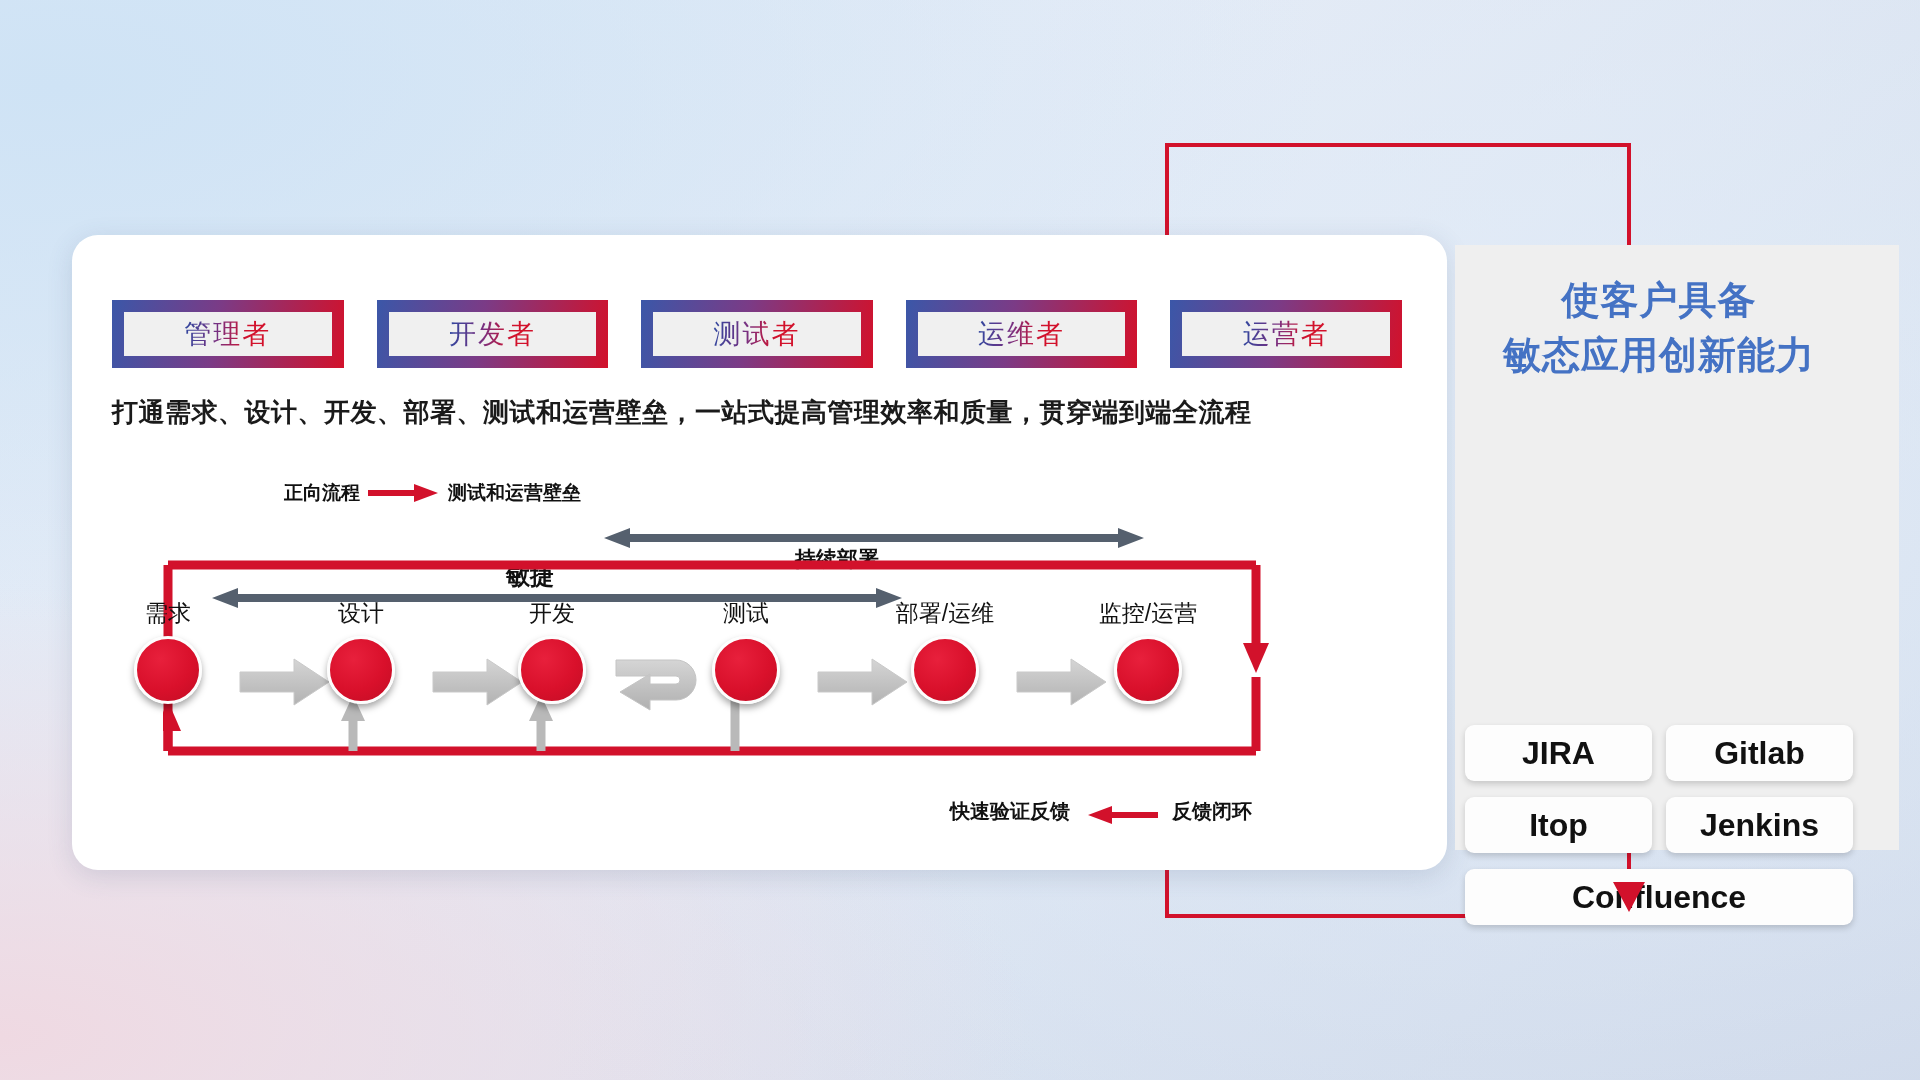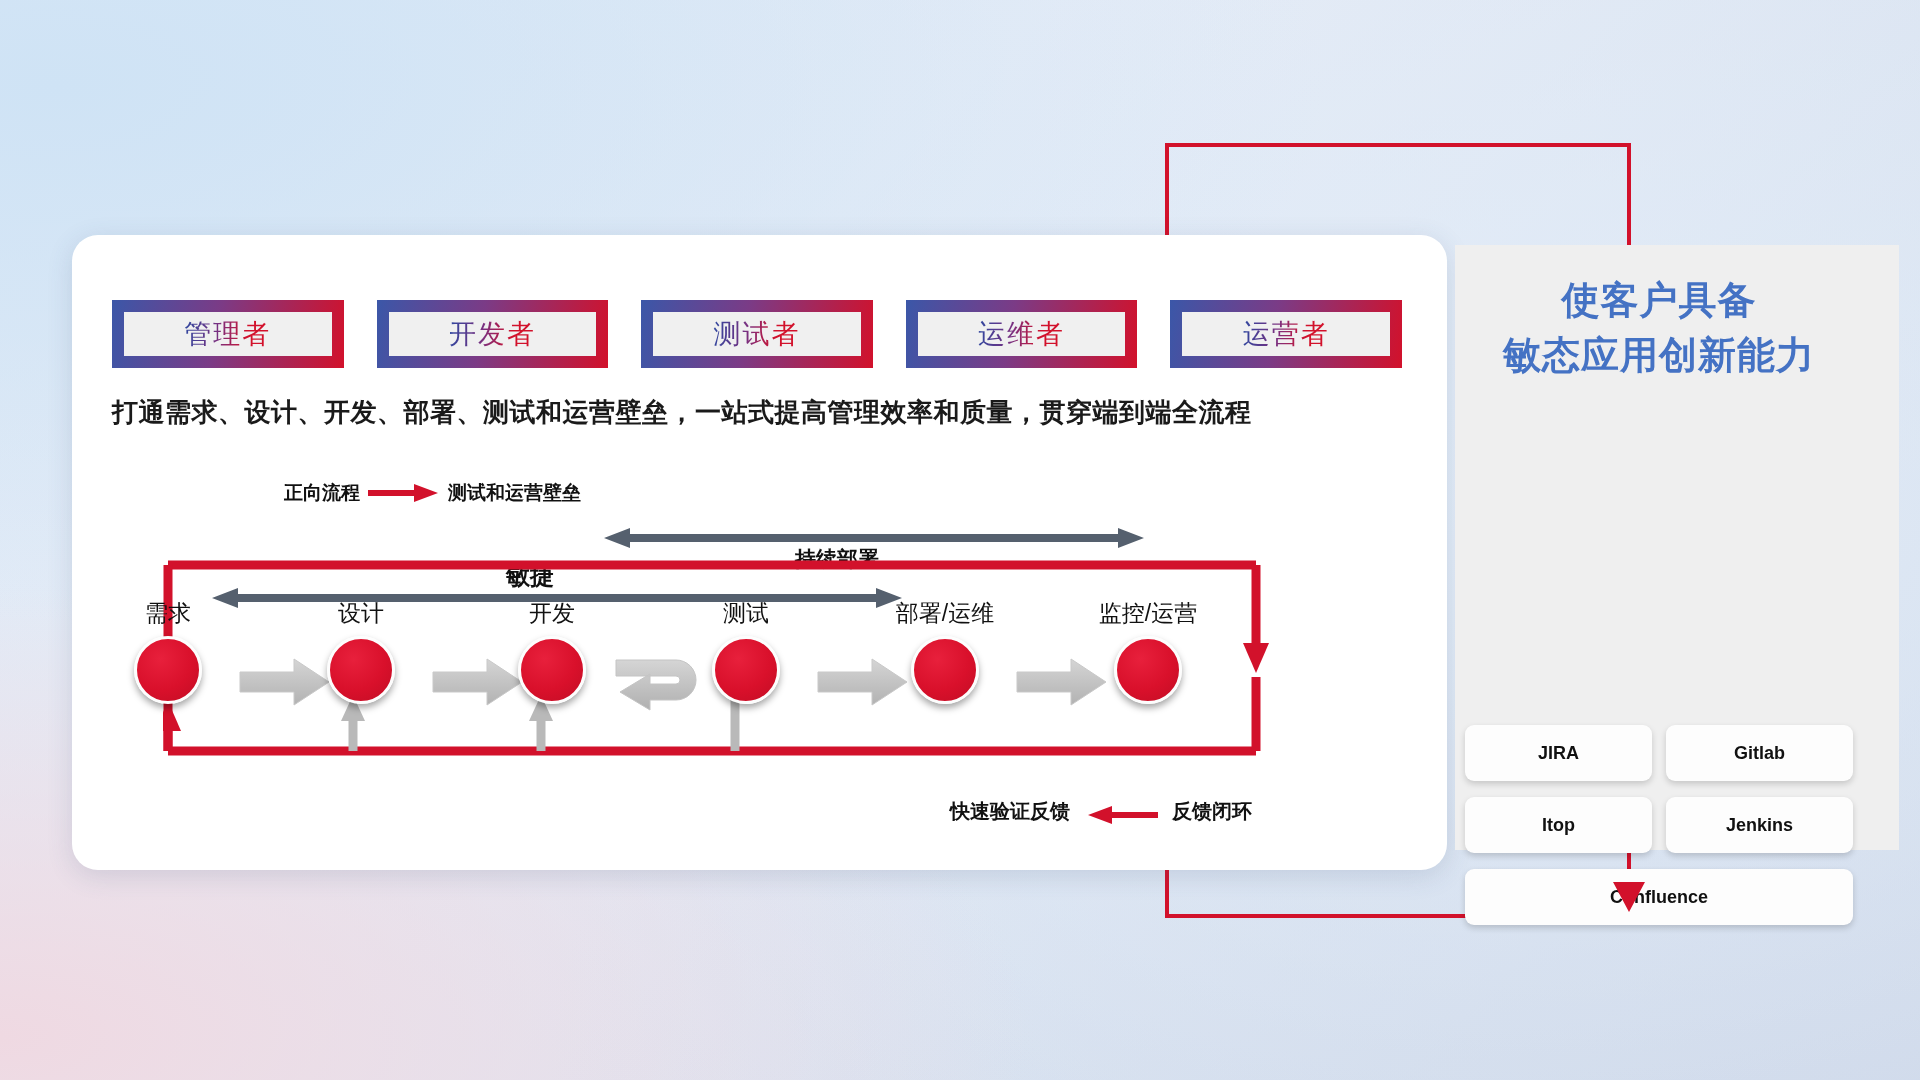--- a/index.html
+++ b/index.html
@@ -102,21 +102,21 @@
   #panel-title{
     position:absolute;left:0;top:28px;width:408px;text-align:center;
     color:#4472c4;font-size:38px;font-weight:bold;line-height:1.45;
     letter-spacing:1px;
   }
   #chips{position:absolute;left:10px;top:480px;width:388px;}
   .chiprow{display:flex;gap:14px;margin-bottom:16px;}
   .chip{
     flex:1;height:56px;background:#fdfdfd;border-radius:9px;
     display:flex;align-items:center;justify-content:center;
-    font-size:18px;font-weight:bold;color:#111;
+    font-size:32px;font-weight:bold;color:#111;
     box-shadow:0 3px 6px rgba(0,0,0,.17);
   }
   .chip.full{flex:1 1 100%;}
 </style>
 </head>
 <body>
 
 <div id="bg"></div>
 
 <div class="stage">

